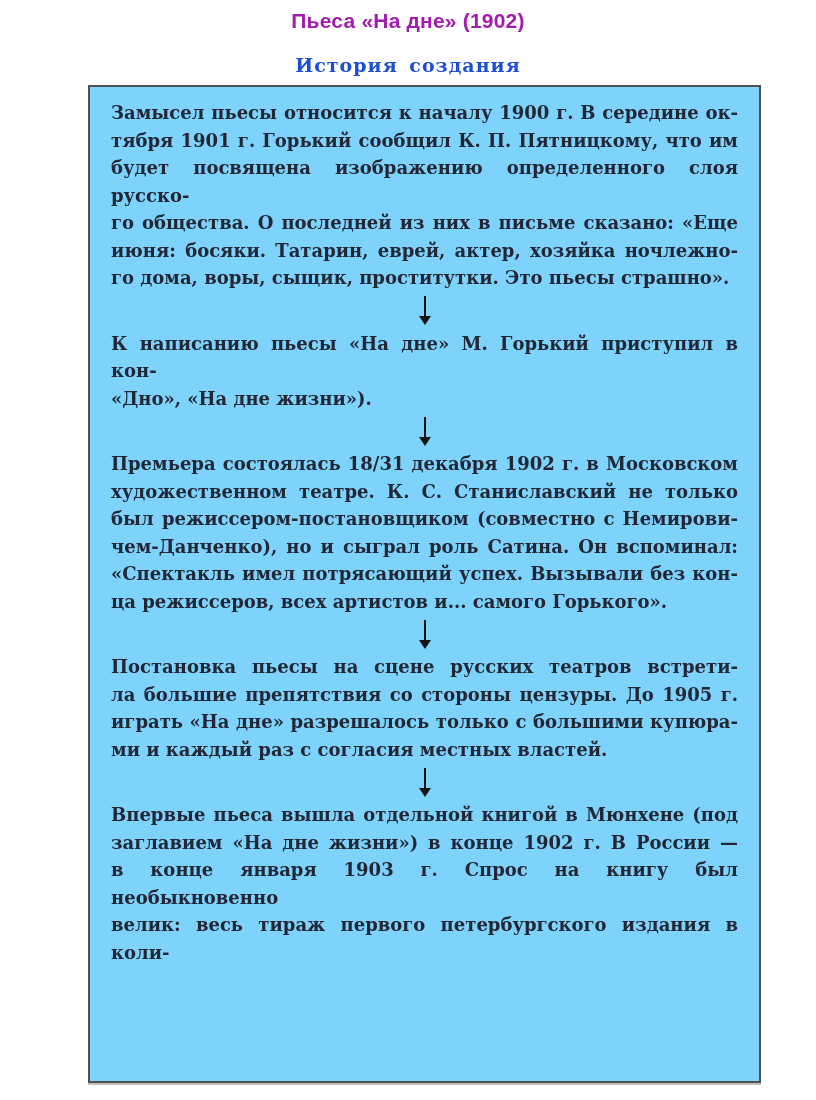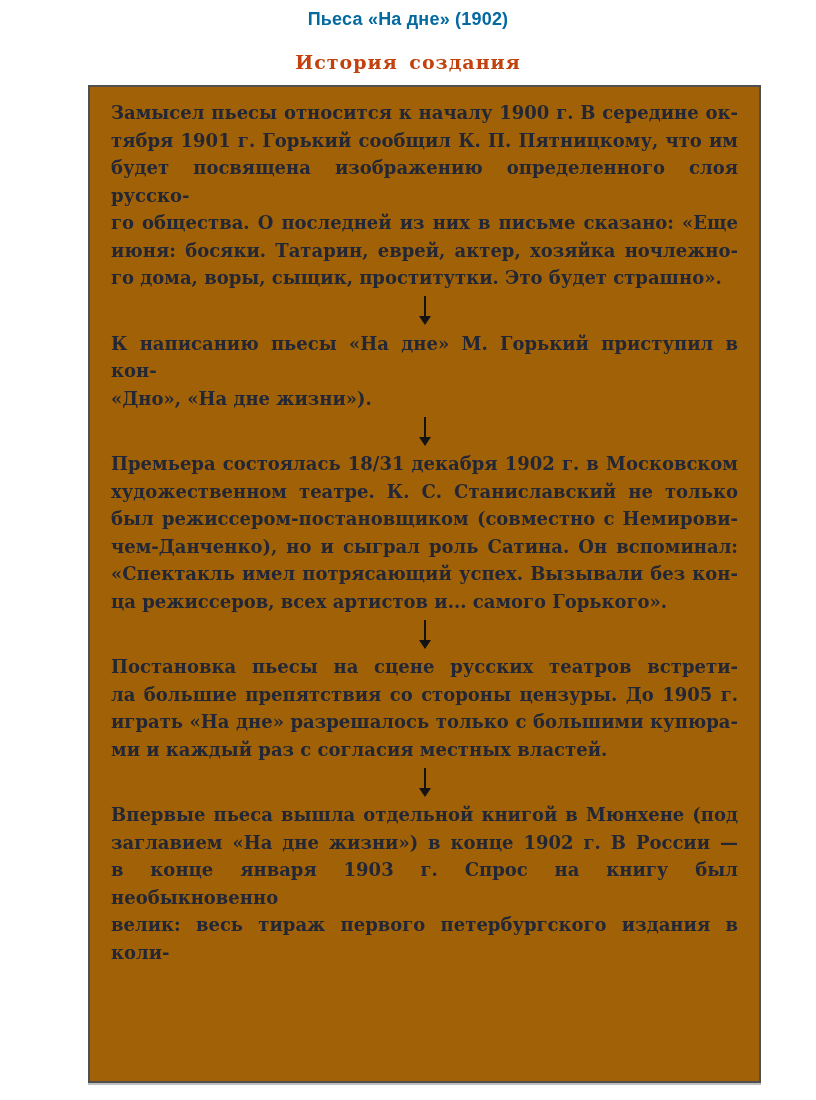--- a/index.html
+++ b/index.html
@@ -9,44 +9,44 @@
     height: 1100px;
     position: relative;
     font-family: "DejaVu Serif", serif;
     color: #232735;
     overflow: hidden;
   }
   .page-title {
     margin-top: 9px;
     text-align: center;
     font-family: "Liberation Sans", sans-serif;
-    font-size: 18px;
+    font-size: 21px;
     font-weight: bold;
-    color: #0369a1;
+    color: #a21caf;
     letter-spacing: 0.2px;
   }
   .page-subtitle {
     margin-top: 21px;
     text-align: center;
     font-family: "DejaVu Serif", serif;
     font-size: 19px;
     font-weight: bold;
-    color: #c2410c;
+    color: #1d4ed8;
     letter-spacing: 1px;
     word-spacing: 4px;
   }
   .flow-box {
     position: absolute;
     left: 88px;
     top: 85px;
     width: 673px;
     height: 998px;
     border: 2px solid #4f4f4f;
     box-shadow: 0 2px 0 rgba(0,0,0,0.25);
-    background: #a16207;
+    background: #7dd3fc;
     padding: 12px 21px 10px 21px;
   }
   .para {
     font-size: 18px;
     font-weight: bold;
     line-height: 27.5px;
     color: #232735;
   }
   
   .tline {
@@ -87,21 +87,21 @@
 <div class="page-subtitle">История создания</div>
 
 <div class="flow-box">
 
   <div class="para">
       <span class="tline">Замысел пьесы относится к началу 1900 г. В середине ок-</span>
       <span class="tline">тября 1901 г. Горький сообщил К. П. Пятницкому, что им</span>
       <span class="tline">будет посвящена изображению определенного слоя русско-</span>
       <span class="tline">го общества. О последней из них в письме сказано: «Еще</span>
       <span class="tline">июня: босяки. Татарин, еврей, актер, хозяйка ночлежно-</span>
-      <span class="tline tline-last">го дома, воры, сыщик, проститутки. Это будет страшно».</span>
+      <span class="tline tline-last">го дома, воры, сыщик, проститутки. Это пьесы страшно».</span>
     </div>
 
   <div class="arrow">
     <span class="arrow-shaft"></span>
     <span class="arrow-head"></span>
   </div>
 
   <div class="para">
       <span class="tline">К написанию пьесы «На дне» М. Горький приступил в кон-</span>
       <span class="tline tline-last">«Дно», «На дне жизни»).</span>

